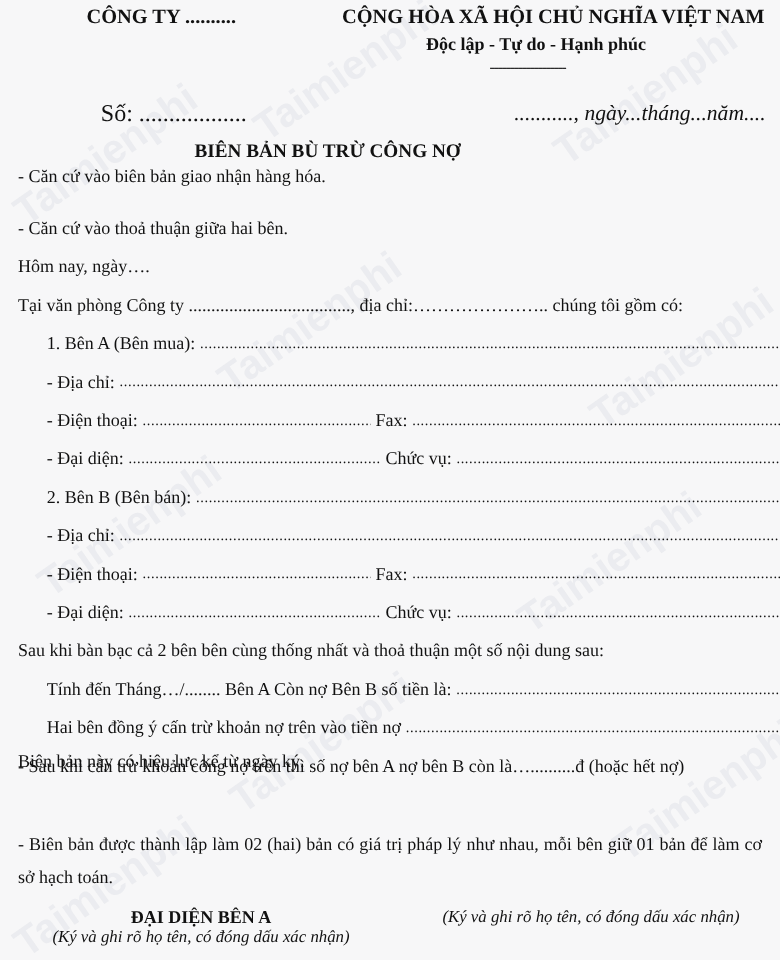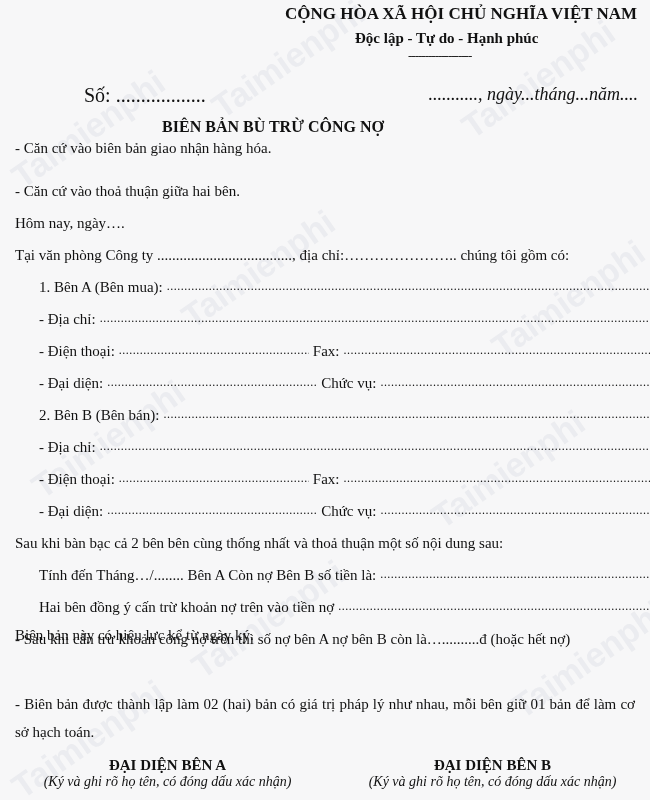--- a/index.html
+++ b/index.html
@@ -153,20 +153,21 @@
 <div class="watermark" style="left:450px; top:60px;">Taimienphi</div>
 <div class="watermark" style="left:170px; top:250px;">Taimienphi</div>
 <div class="watermark" style="left:480px; top:280px;">Taimienphi</div>
 <div class="watermark" style="left:20px; top:420px;">Taimienphi</div>
 <div class="watermark" style="left:420px; top:450px;">Taimienphi</div>
 <div class="watermark" style="left:180px; top:600px;">Taimienphi</div>
 <div class="watermark" style="left:500px; top:640px;">Taimienphi</div>
 <div class="watermark" style="left:0px; top:720px;">Taimienphi</div>
 
 <div class="header">
+  <div class="company">CÔNG TY ..........</div>
   <div class="number">Số: ..................</div>
   <div class="nation">CỘNG HÒA XÃ HỘI CHỦ NGHĨA VIỆT NAM</div>
   <div class="motto">Độc lập - Tự do - Hạnh phúc</div>
   <div class="motto-line">-------------------</div>
   <div class="dateline">..........., ngày...tháng...năm....</div>
 </div>
 
 <div class="title">BIÊN BẢN BÙ TRỪ CÔNG NỢ</div>
 
 <div class="line" style="top:140px;">- Căn cứ vào biên bản giao nhận hàng hóa.</div>
@@ -230,15 +231,14 @@
 <div class="line" style="top:631px;">- Sau khi cấn trừ khoản công nợ trên thì số nợ bên A nợ bên B còn là…..........đ (hoặc hết nợ)</div>
 <div class="line" style="top:627px;">Biên bản này có hiệu lực kể từ ngày ký.</div>
 
 <div class="justify" style="top:690px;">- Biên bản được thành lập làm 02 (hai) bản có giá trị pháp lý như nhau, mỗi bên giữ 01 bản để làm cơ sở hạch toán.</div>
 
 <div class="sig" style="left:15px; width:305px;">
   <span class="role">ĐẠI DIỆN BÊN A</span>
   <span class="note">(Ký và ghi rõ họ tên, có đóng dấu xác nhận)</span>
 </div>
 <div class="sig" style="left:340px; width:305px;">
-  <span class="role">ĐẠI DIỆN BÊN B</span>
   <span class="note">(Ký và ghi rõ họ tên, có đóng dấu xác nhận)</span>
 </div>
 
 </body></html>

